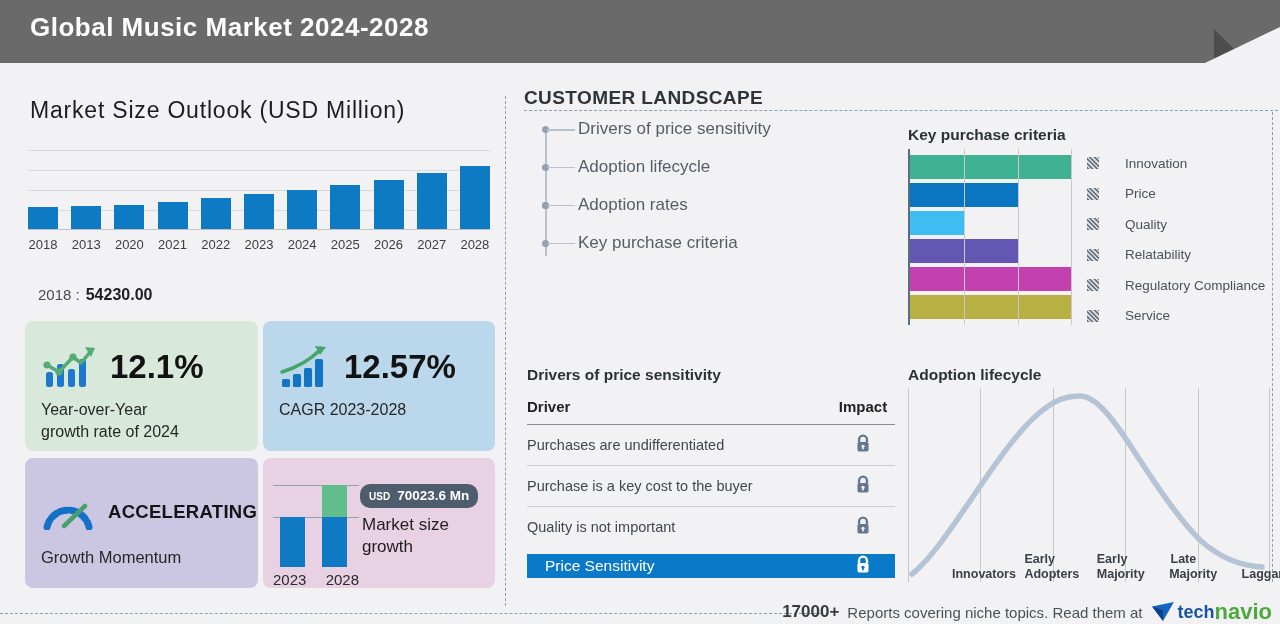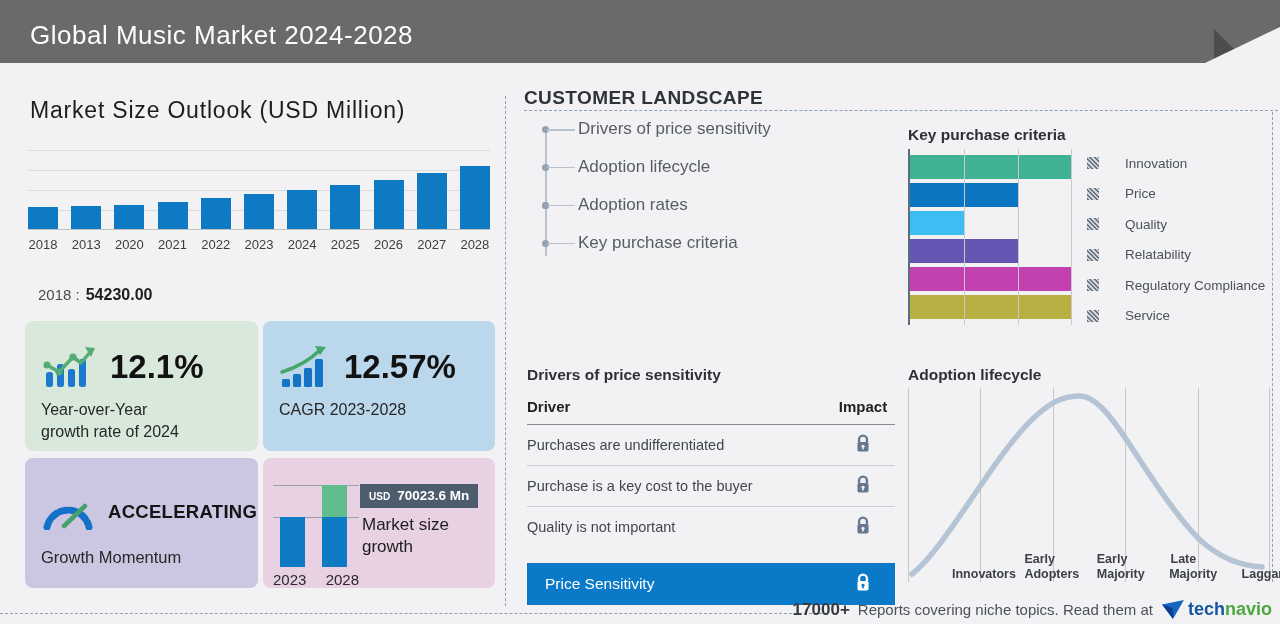--- a/index.html
+++ b/index.html
@@ -1,21 +1,21 @@
 <!DOCTYPE html>
 <html><head>
 <meta charset="utf-8">
 <style>
   * { margin:0; padding:0; box-sizing:border-box; }
   html,body { width:1280px; height:624px; }
   body { font-family:"Liberation Sans", sans-serif; background:#f2f2f4; position:relative; overflow:hidden; }
 
   
   .topbar { position:absolute; left:0; top:0; width:1280px; height:63px; background:#6a6a6a; }
-  .topbar h1 { position:absolute; left:30px; top:20px; color:#fdfdfd; font-size:26px; font-weight:400; letter-spacing:.5px; }
+  .topbar h1 { position:absolute; left:30px; top:12px; color:#fdfdfd; font-size:26px; font-weight:700; letter-spacing:.5px; }
   .corner-cut { position:absolute; right:0; bottom:0; width:0; height:0;
     border-left:75px solid transparent; border-bottom:36px solid #f2f2f4; }
   .corner-fold { position:absolute; right:32px; bottom:0; width:0; height:0;
     border-right:34px solid transparent; border-bottom:34px solid #4d4d4d; }
 
   
   .ms-title { position:absolute; left:30px; top:97px; font-size:23px; font-weight:400; letter-spacing:.8px; color:#1d1d1d; }
   .ms-chart { position:absolute; left:28px; top:150px; width:462px; height:80px;
     border-bottom:1.5px solid #c2c2c2;
     background-image:linear-gradient(#dadada 1px, transparent 1px);
@@ -39,21 +39,21 @@
   .mom-word { font-size:18.5px; font-weight:800; color:#141414; letter-spacing:.3px; }
   .box-mom .stat-row { padding-top:36px; }
   .box-mom .stat-sub { padding-top:16px; font-size:16.5px; }
 
   
   .mini { position:absolute; left:10px; top:27px; width:86px; height:100px; }
   .mini-line { position:absolute; left:0; right:0; height:1px; background:#98a2ac; }
   .mini-bar { position:absolute; width:25px; }
   .mini-years { position:absolute; top:86px; left:0; width:86px; display:flex; justify-content:space-between; font-size:15px; color:#2a2a2a; }
   .usd-badge { position:absolute; left:97px; top:26px; background:#4e5d6d; color:#fff; padding:4px 9px 5px;
-    display:flex; align-items:baseline; gap:7px; white-space:nowrap; }
+    display:flex; align-items:baseline; gap:7px; white-space:nowrap;border-radius:10px; }
   .usd-cur { font-size:10px; font-weight:700; }
   .usd-val { font-size:13.5px; font-weight:700; }
   .grow-label { position:absolute; left:99px; top:56px; font-size:17px; color:#1e1e1e; line-height:1.3; }
 
   
   .v-divider { position:absolute; left:505px; top:96px; height:510px; border-left:1.5px dashed #8aa0b4; }
   .v-divider-right { position:absolute; left:1272px; top:112px; height:470px; border-left:1.5px dashed #8aa0b4; }
 
   
   .cl-title { position:absolute; left:524px; top:87px; font-size:19px; font-weight:700; color:#2f333a; letter-spacing:.4px; }
@@ -76,41 +76,41 @@
     background:repeating-linear-gradient(45deg,#68727e 0,#68727e 1.5px,#ced3d9 1.5px,#ced3d9 3.2px); }
 
   
   .dps-title { position:absolute; left:527px; top:366px; font-size:15.5px; font-weight:700; color:#2d3136; }
   .dps-table { position:absolute; left:527px; top:392px; width:368px; }
   .dps-head { display:flex; padding:6px 0 9px; border-bottom:1.5px solid #878d93; font-size:15px; font-weight:700; color:#232323; }
   .dps-head .grow, .dps-driver { flex:1; }
   .dps-impact { width:64px; text-align:center; }
   .dps-row { display:flex; align-items:center; padding:9px 0; border-bottom:1px solid #caced2; font-size:14.5px; color:#41474e; }
   .dps-row:last-child { border-bottom:none; }
-  .dps-highlight { margin-top:16px; height:42px; background:#0a79c8; color:#fff; display:flex; align-items:center;
+  .dps-highlight { margin-top:7px; height:24px; background:#0a79c8; color:#fff; display:flex; align-items:center;
     padding-left:18px; font-size:15.5px; }
   .dps-highlight .grow { flex:1; }
   .lock { display:inline-block; width:16px; height:19px; }
 
   
   .al-title { position:absolute; left:908px; top:366px; font-size:15.5px; font-weight:700; color:#2d3136; }
   .al-chart { position:absolute; left:908px; top:388px; width:362px; height:194px; }
   .al-grid { position:absolute; top:0; bottom:0; width:1px; background:#c7c7c7; }
   .al-curve { position:absolute; inset:0; }
   .al-labels { position:absolute; left:0; bottom:0; width:100%; display:flex; align-items:flex-end; }
   .al-label { width:20%; text-align:center; font-weight:700; font-size:12.5px; color:#3b4047; line-height:1.2;padding-left:44px; }
 
   
   .foot-dash { position:absolute; left:0; top:613px; width:822px; border-top:1.5px dashed #8aa0b4; }
   .footer { position:absolute; right:8px; top:599px; display:flex; align-items:center; gap:8px; }
   .foot-count { font-size:17px; font-weight:700; color:#36393d; }
   .foot-text { font-size:15px; color:#4b5158; }
   .brand { display:flex; align-items:center; gap:3px; }
   .brand-tech { font-size:18px; font-weight:700; color:#16559f; }
-  .brand-navio { font-size:18px; font-weight:700; color:#4ea83e; margin-left:-3px; }
+  .brand-navio { font-size:22px; font-weight:700; color:#4ea83e; margin-left:-3px; }
 </style>
 </head>
 <body>
 
 <header class="topbar">
   <h1>Global Music Market 2024-2028</h1>
   <div class="corner-fold"></div>
   <div class="corner-cut"></div>
 </header>
 

